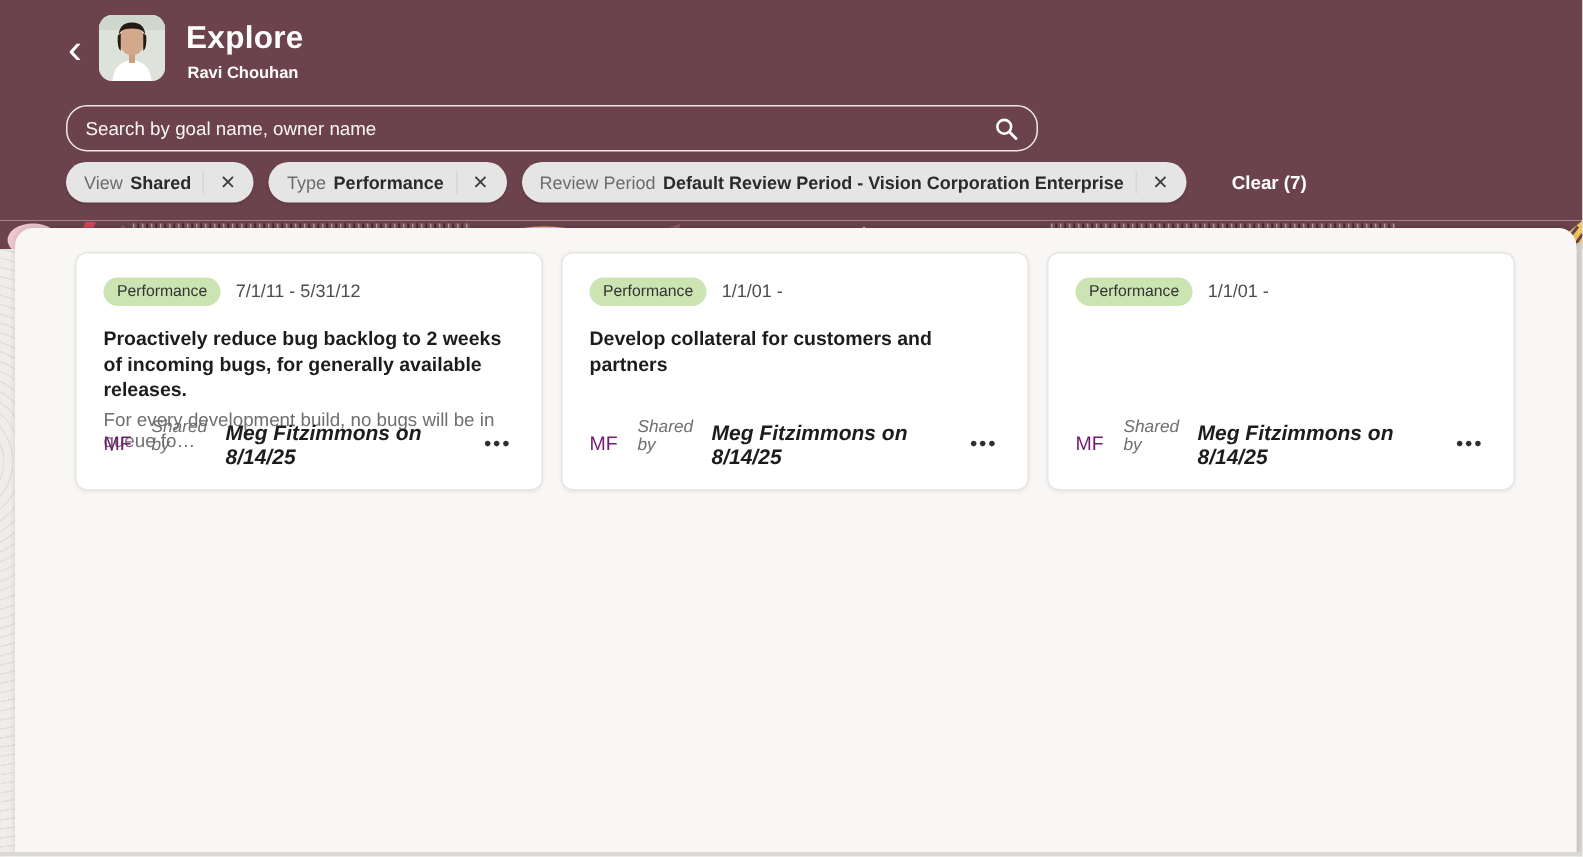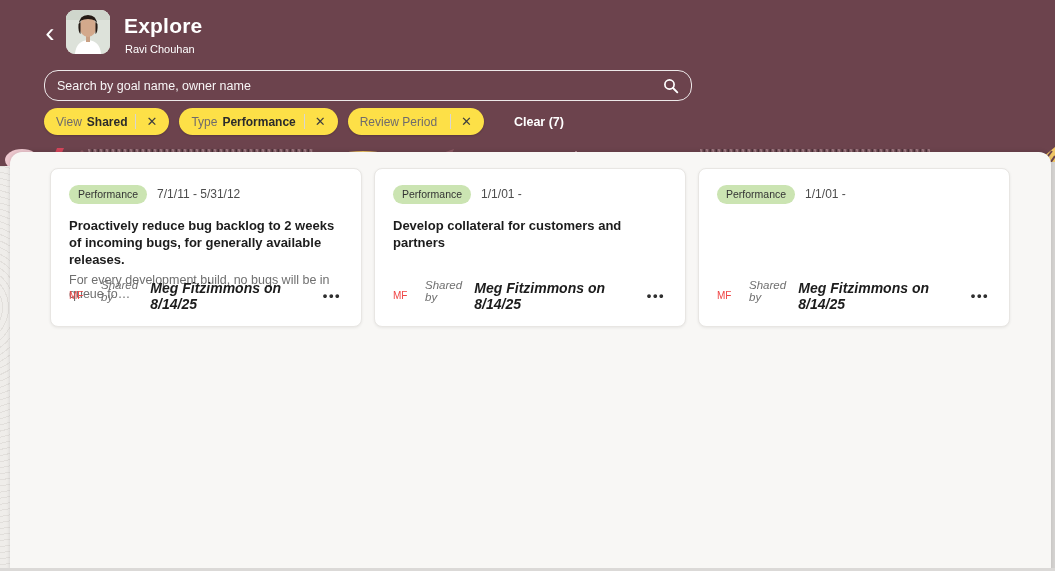--- a/index.html
+++ b/index.html
@@ -16,39 +16,39 @@
   .back-btn{
     position:absolute;left:40px;top:20px;width:20px;height:26px;
     background:none;border:none;color:#fff;font-size:28px;line-height:24px;
     cursor:pointer;padding:0;font-family:inherit;
   }
   .avatar{
     position:absolute;left:66px;top:10px;width:44px;height:44px;
     border-radius:9px;overflow:hidden;background:#dfe3dd;
   }
   .hdr-title{position:absolute;left:124px;top:14px;font-size:21px;font-weight:700;letter-spacing:.2px;}
-  .hdr-sub{position:absolute;left:125px;top:43px;font-size:11px;font-weight:400;}
+  .hdr-sub{position:absolute;left:125px;top:43px;font-size:11px;font-weight:700;}
   
   .search-wrap{
     position:absolute;left:44px;top:70px;width:648px;height:31px;
     border:1px solid rgba(255,255,255,.88);border-radius:14px;box-sizing:border-box;
   }
   .search-wrap input{
     position:absolute;left:0;top:0;width:100%;height:100%;box-sizing:border-box;
     background:transparent;border:none;outline:none;color:#fff;
     font-size:12.5px;padding:0 40px 0 12px;font-family:inherit;
   }
   .search-wrap input::placeholder{color:rgba(255,255,255,.95);opacity:1;}
   .search-icon{position:absolute;right:12px;top:7px;width:16px;height:16px;cursor:pointer;}
   
   .chips{
     position:absolute;left:44px;top:108px;display:flex;align-items:center;gap:10px;
   }
   .chip{
-    display:flex;align-items:center;height:27px;background:#fde047;border-radius:14px;
+    display:flex;align-items:center;height:27px;background:#e5e5e5;border-radius:14px;
     padding:0 10px 0 12px;box-shadow:0 1px 2px rgba(0,0,0,.18);white-space:nowrap;
   }
   .chip-label{font-size:12px;color:#6f6b6c;margin-right:5px;}
   .chip-value{font-size:12px;font-weight:700;color:#2b2b2b;}
   .chip-div{width:1px;height:15px;background:#d8d6d4;margin:0 8px;}
   .chip-close{
     background:none;border:none;font-size:13px;color:#3f3f3f;cursor:pointer;
     padding:0 2px;line-height:1;font-family:inherit;
   }
   .clear-btn{
@@ -83,21 +83,21 @@
   .card-head{display:flex;align-items:center;gap:10px;}
   .badge{
     background:var(--badge-bg,#CBE4B2);color:#333;font-size:10.5px;
     padding:3px 9px;border-radius:10px;line-height:1.2;
   }
   .dates{font-size:12px;color:#4c4c4c;}
   .card-title{margin-top:13px;font-size:13px;font-weight:700;color:#1c1c1c;line-height:1.32;}
   .card-desc{margin-top:5px;font-size:12.5px;color:#6f6f6f;min-height:0;}
   .card-desc:empty{display:none;}
   .card-footer{margin-top:auto;display:flex;align-items:center;}
-  .initials{color:#ef4444;font-size:10px;width:24px;flex:0 0 24px;}
+  .initials{color:#701a75;font-size:13px;width:24px;flex:0 0 24px;}
   .shared-col{margin-left:8px;display:flex;font-style:italic;}
   .shared-label{font-size:11.5px;color:#6f6f6f;}
   .shared-name{font-size:14px;font-weight:700;color:#1c1c1c;margin-top:1px;}
   .menu-btn{
     margin-left:auto;background:none;border:none;color:#2f2f2f;font-size:13px;
     letter-spacing:1.5px;cursor:pointer;padding:2px;font-family:inherit;font-weight:700;
   }
 </style>
 </head>
 <body>
@@ -139,20 +139,21 @@
       <button class="chip-close">✕</button>
     </div>
     <div class="chip">
       <span class="chip-label">Type</span>
       <span class="chip-value">Performance</span>
       <span class="chip-div"></span>
       <button class="chip-close">✕</button>
     </div>
     <div class="chip">
       <span class="chip-label">Review Period</span>
+      <span class="chip-value">Default Review Period - Vision Corporation Enterprise</span>
       <span class="chip-div"></span>
       <button class="chip-close">✕</button>
     </div>
     <button class="clear-btn">Clear (7)</button>
   </div>
 </div>
 
 <div class="cover-band">
   <svg width="1055" height="19" viewBox="0 0 1055 19" preserveAspectRatio="none">
     <defs>

